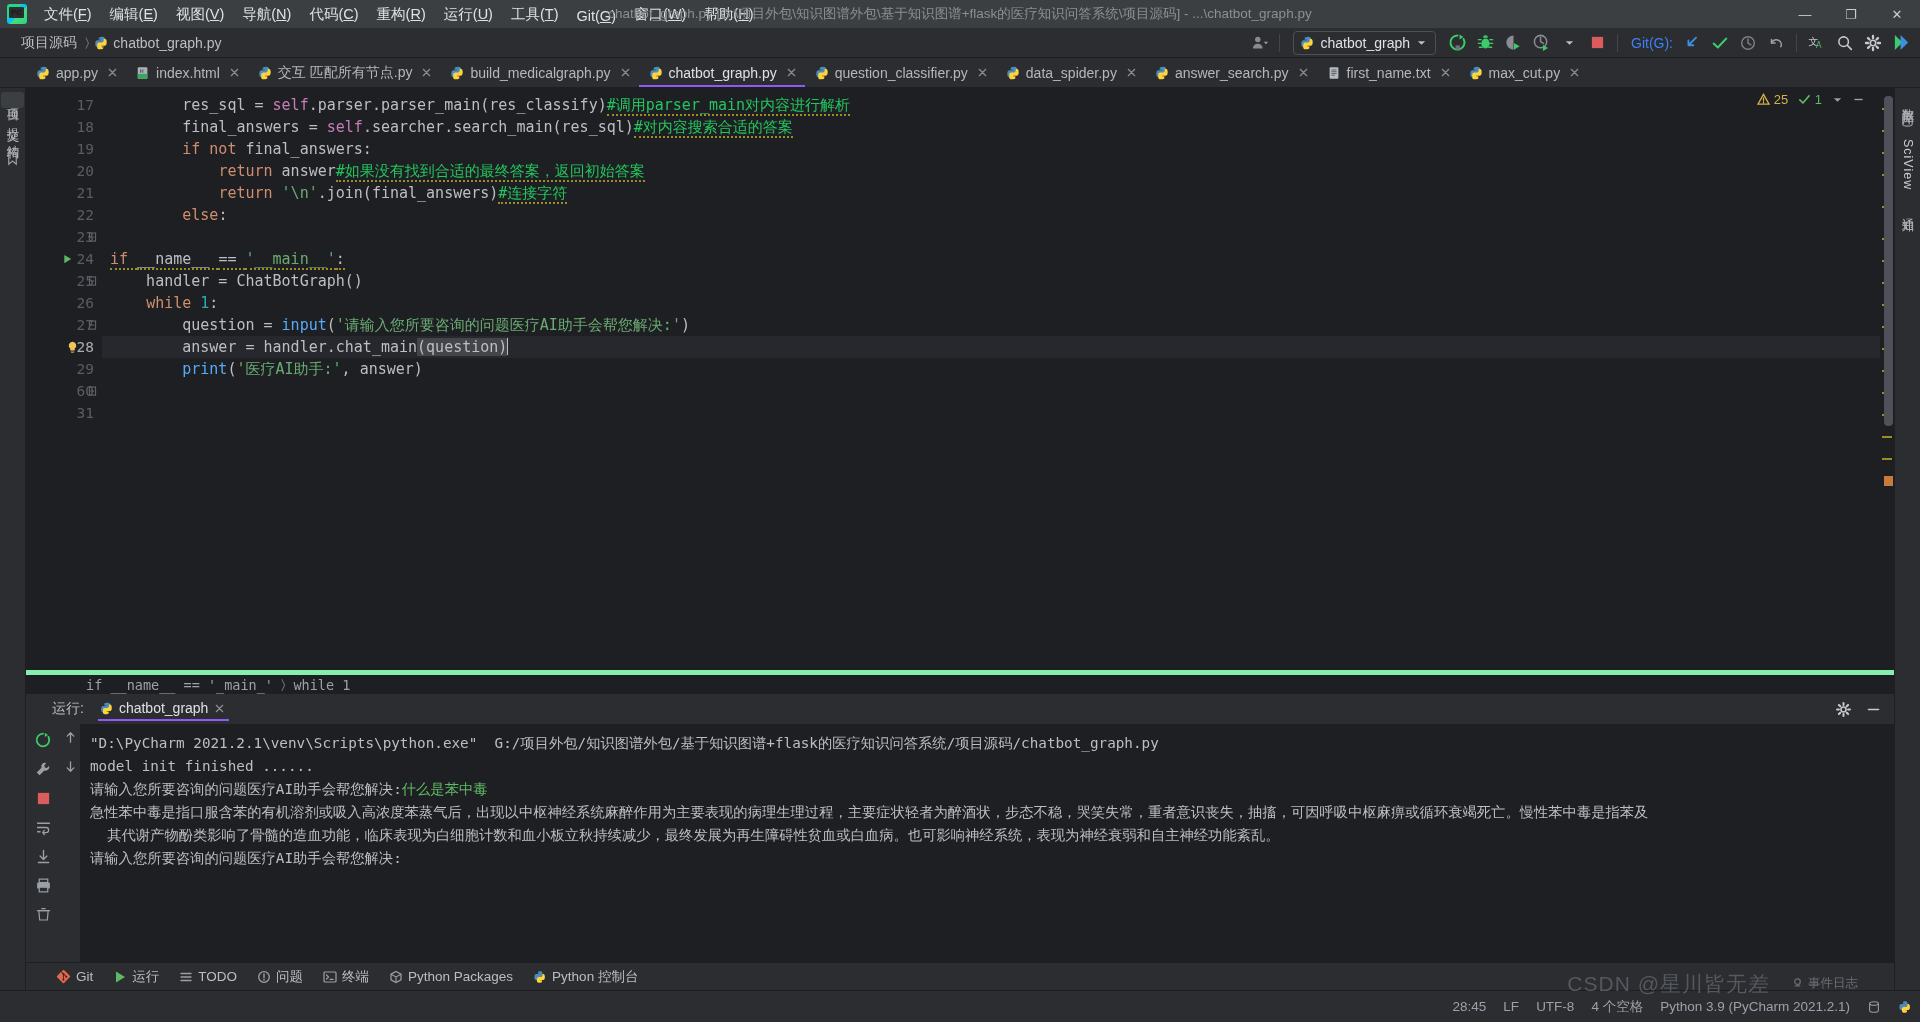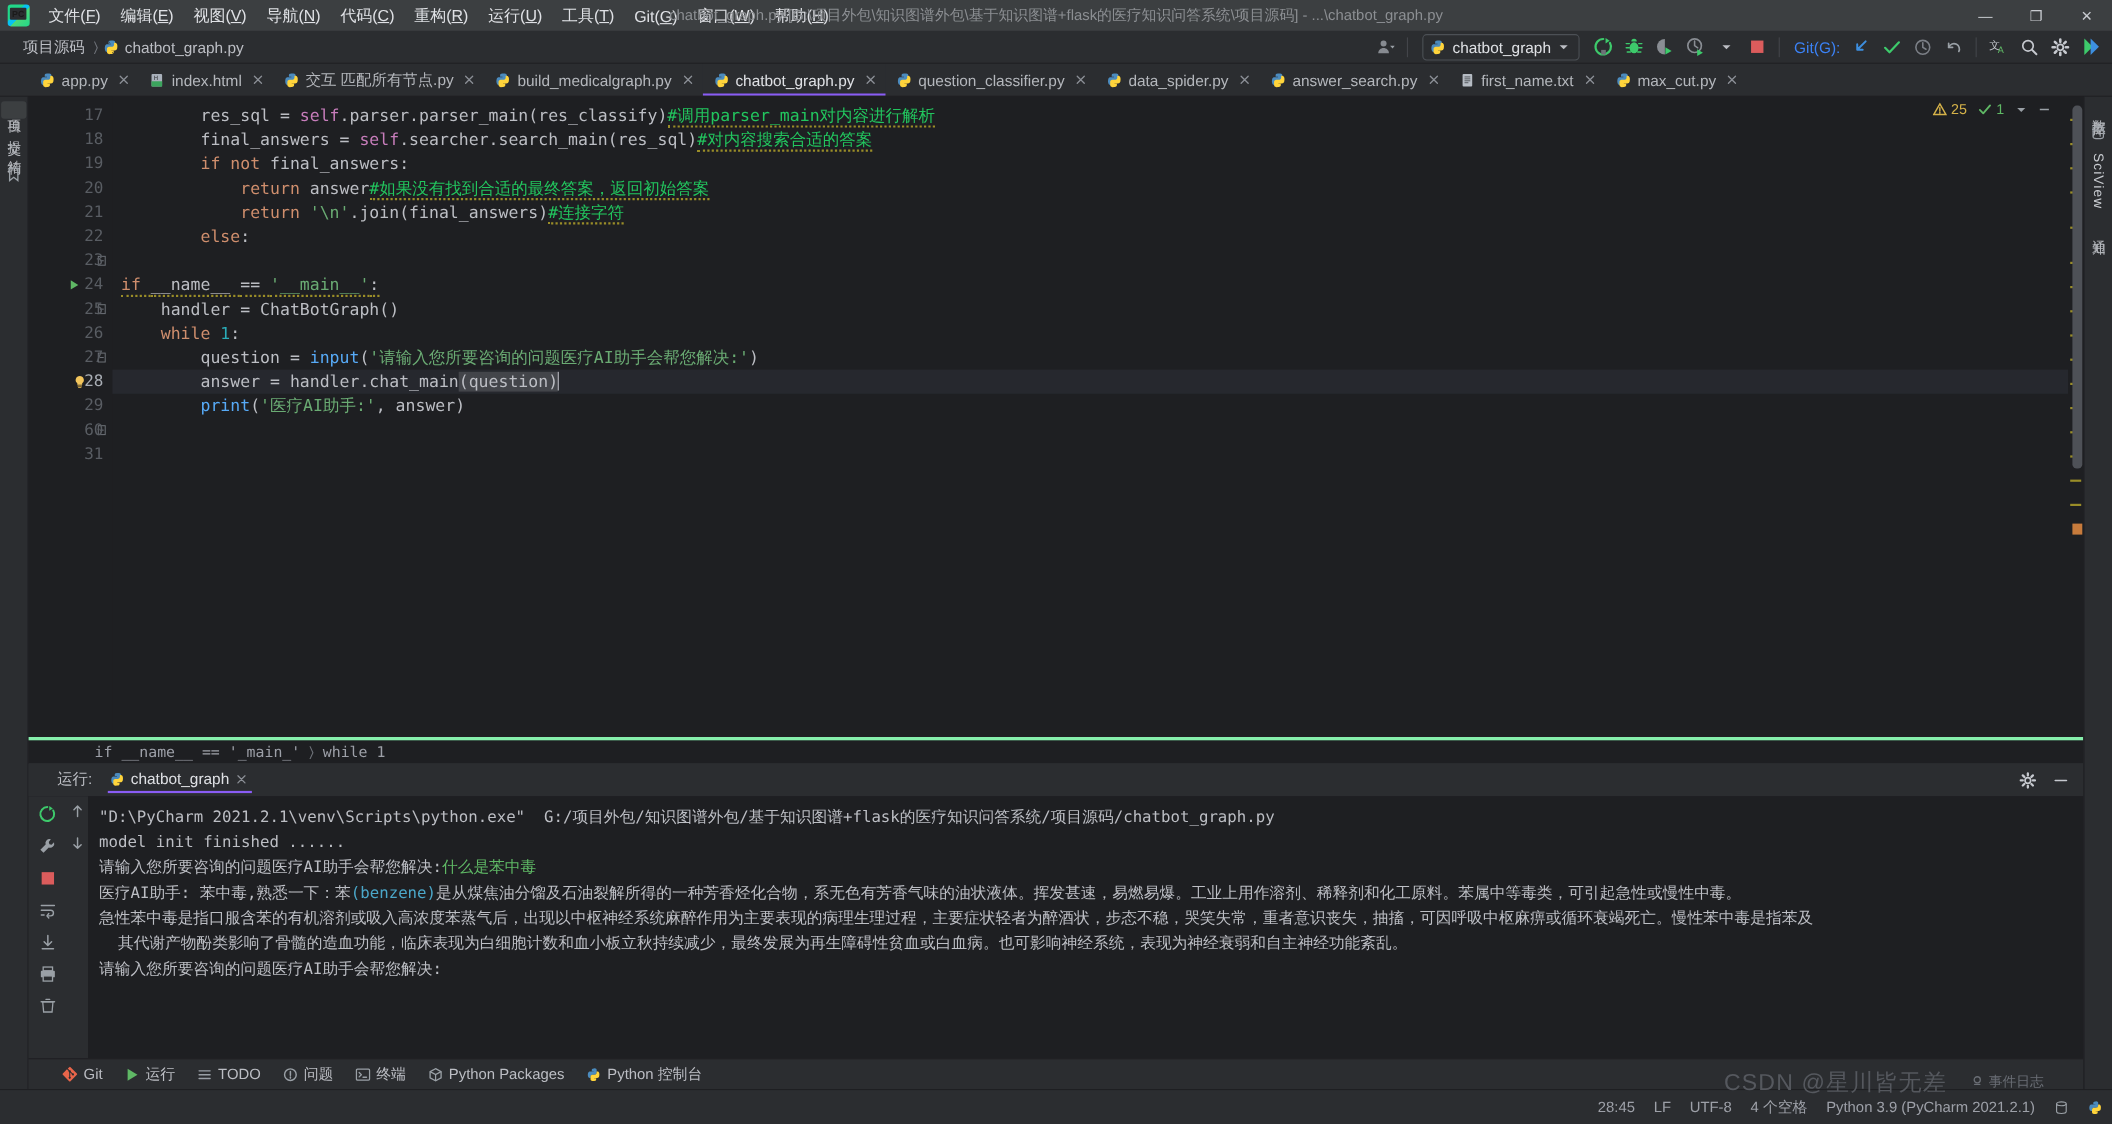--- a/index.html
+++ b/index.html
@@ -155,21 +155,21 @@
 
   
   .escroll {
     width: 14px; min-width: 14px; background: #1e1f22; position: relative;
   }
   .emark { position: absolute; right: 2px; width: 10px; height: 2px; background: #9a8d28; }
   .ethumb { position: absolute; right: 1px; width: 9px; background: #4e5157; border-radius: 4px; }
 
   
   .ebread {
-    height: 24px; min-height: 24px; background: #1e1f22; border-top: 3px solid #86efac;
+    height: 24px; min-height: 24px; background: #1e1f22; border-top: 5px solid #86efac;
     display: flex; align-items: center; padding-left: 60px; gap: 8px;
     font-family: "DejaVu Sans Mono", monospace; font-size: 13.5px; color: #9da0a8;
   }
 
   
   .runpanel { height: 268px; min-height: 268px; display: flex; flex-direction: column; background: #2b2d30; }
   .runhdr {
     height: 30px; min-height: 30px; display: flex; align-items: center; gap: 10px;
     padding: 0 8px 0 26px; background: #2b2d30; font-size: 14px; color: #bcbec4;
   }
@@ -755,21 +755,20 @@
               <svg width="15" height="15" viewBox="0 0 16 16">
                   <path d="M8 3v10M4.5 9.5L8 13l3.5-3.5" stroke="#9aa0a6" stroke-width="1.4" fill="none" stroke-linecap="round" stroke-linejoin="round"></path>
                 </svg>
             </span>
           </div>
 
           <div class="console" id="console-root">
               <div class="ln"><span class="c-gray">"D:\PyCharm 2021.2.1\venv\Scripts\python.exe"  G:/项目外包/知识图谱外包/基于知识图谱+flask的医疗知识问答系统/项目源码/chatbot_graph.py</span></div>
               <div class="ln"><span class="c-gray">model init finished ......</span></div>
               <div class="ln"><span class="c-gray">请输入您所要咨询的问题医疗AI助手会帮您解决:</span><span class="c-green">什么是苯中毒</span></div>
-              <div class="ln"><span class="c-gray">医疗AI助手: 苯中毒,熟悉一下：苯<span class="c-cyan">(benzene)</span>是从煤焦油分馏及石油裂解所得的一种芳香烃化合物，系无色有芳香气味的油状液体。挥发甚速，易燃易爆。工业上用作溶剂、稀释剂和化工原料。苯属中等毒类，可引起急性或慢性中毒。</span></div>
               <div class="ln"><span class="c-gray">急性苯中毒是指口服含苯的有机溶剂或吸入高浓度苯蒸气后，出现以中枢神经系统麻醉作用为主要表现的病理生理过程，主要症状轻者为醉酒状，步态不稳，哭笑失常，重者意识丧失，抽搐，可因呼吸中枢麻痹或循环衰竭死亡。慢性苯中毒是指苯及</span></div>
               <div class="ln"><span class="c-gray">  其代谢产物酚类影响了骨髓的造血功能，临床表现为白细胞计数和血小板立秋持续减少，最终发展为再生障碍性贫血或白血病。也可影响神经系统，表现为神经衰弱和自主神经功能紊乱。</span></div>
               <div class="ln"><span class="c-gray">请输入您所要咨询的问题医疗AI助手会帮您解决:</span></div>
             </div>
         </div>
       </div>
 
       <div class="btmbar" id="btmbar-root">
           <div class="btm-item">
             <span>

